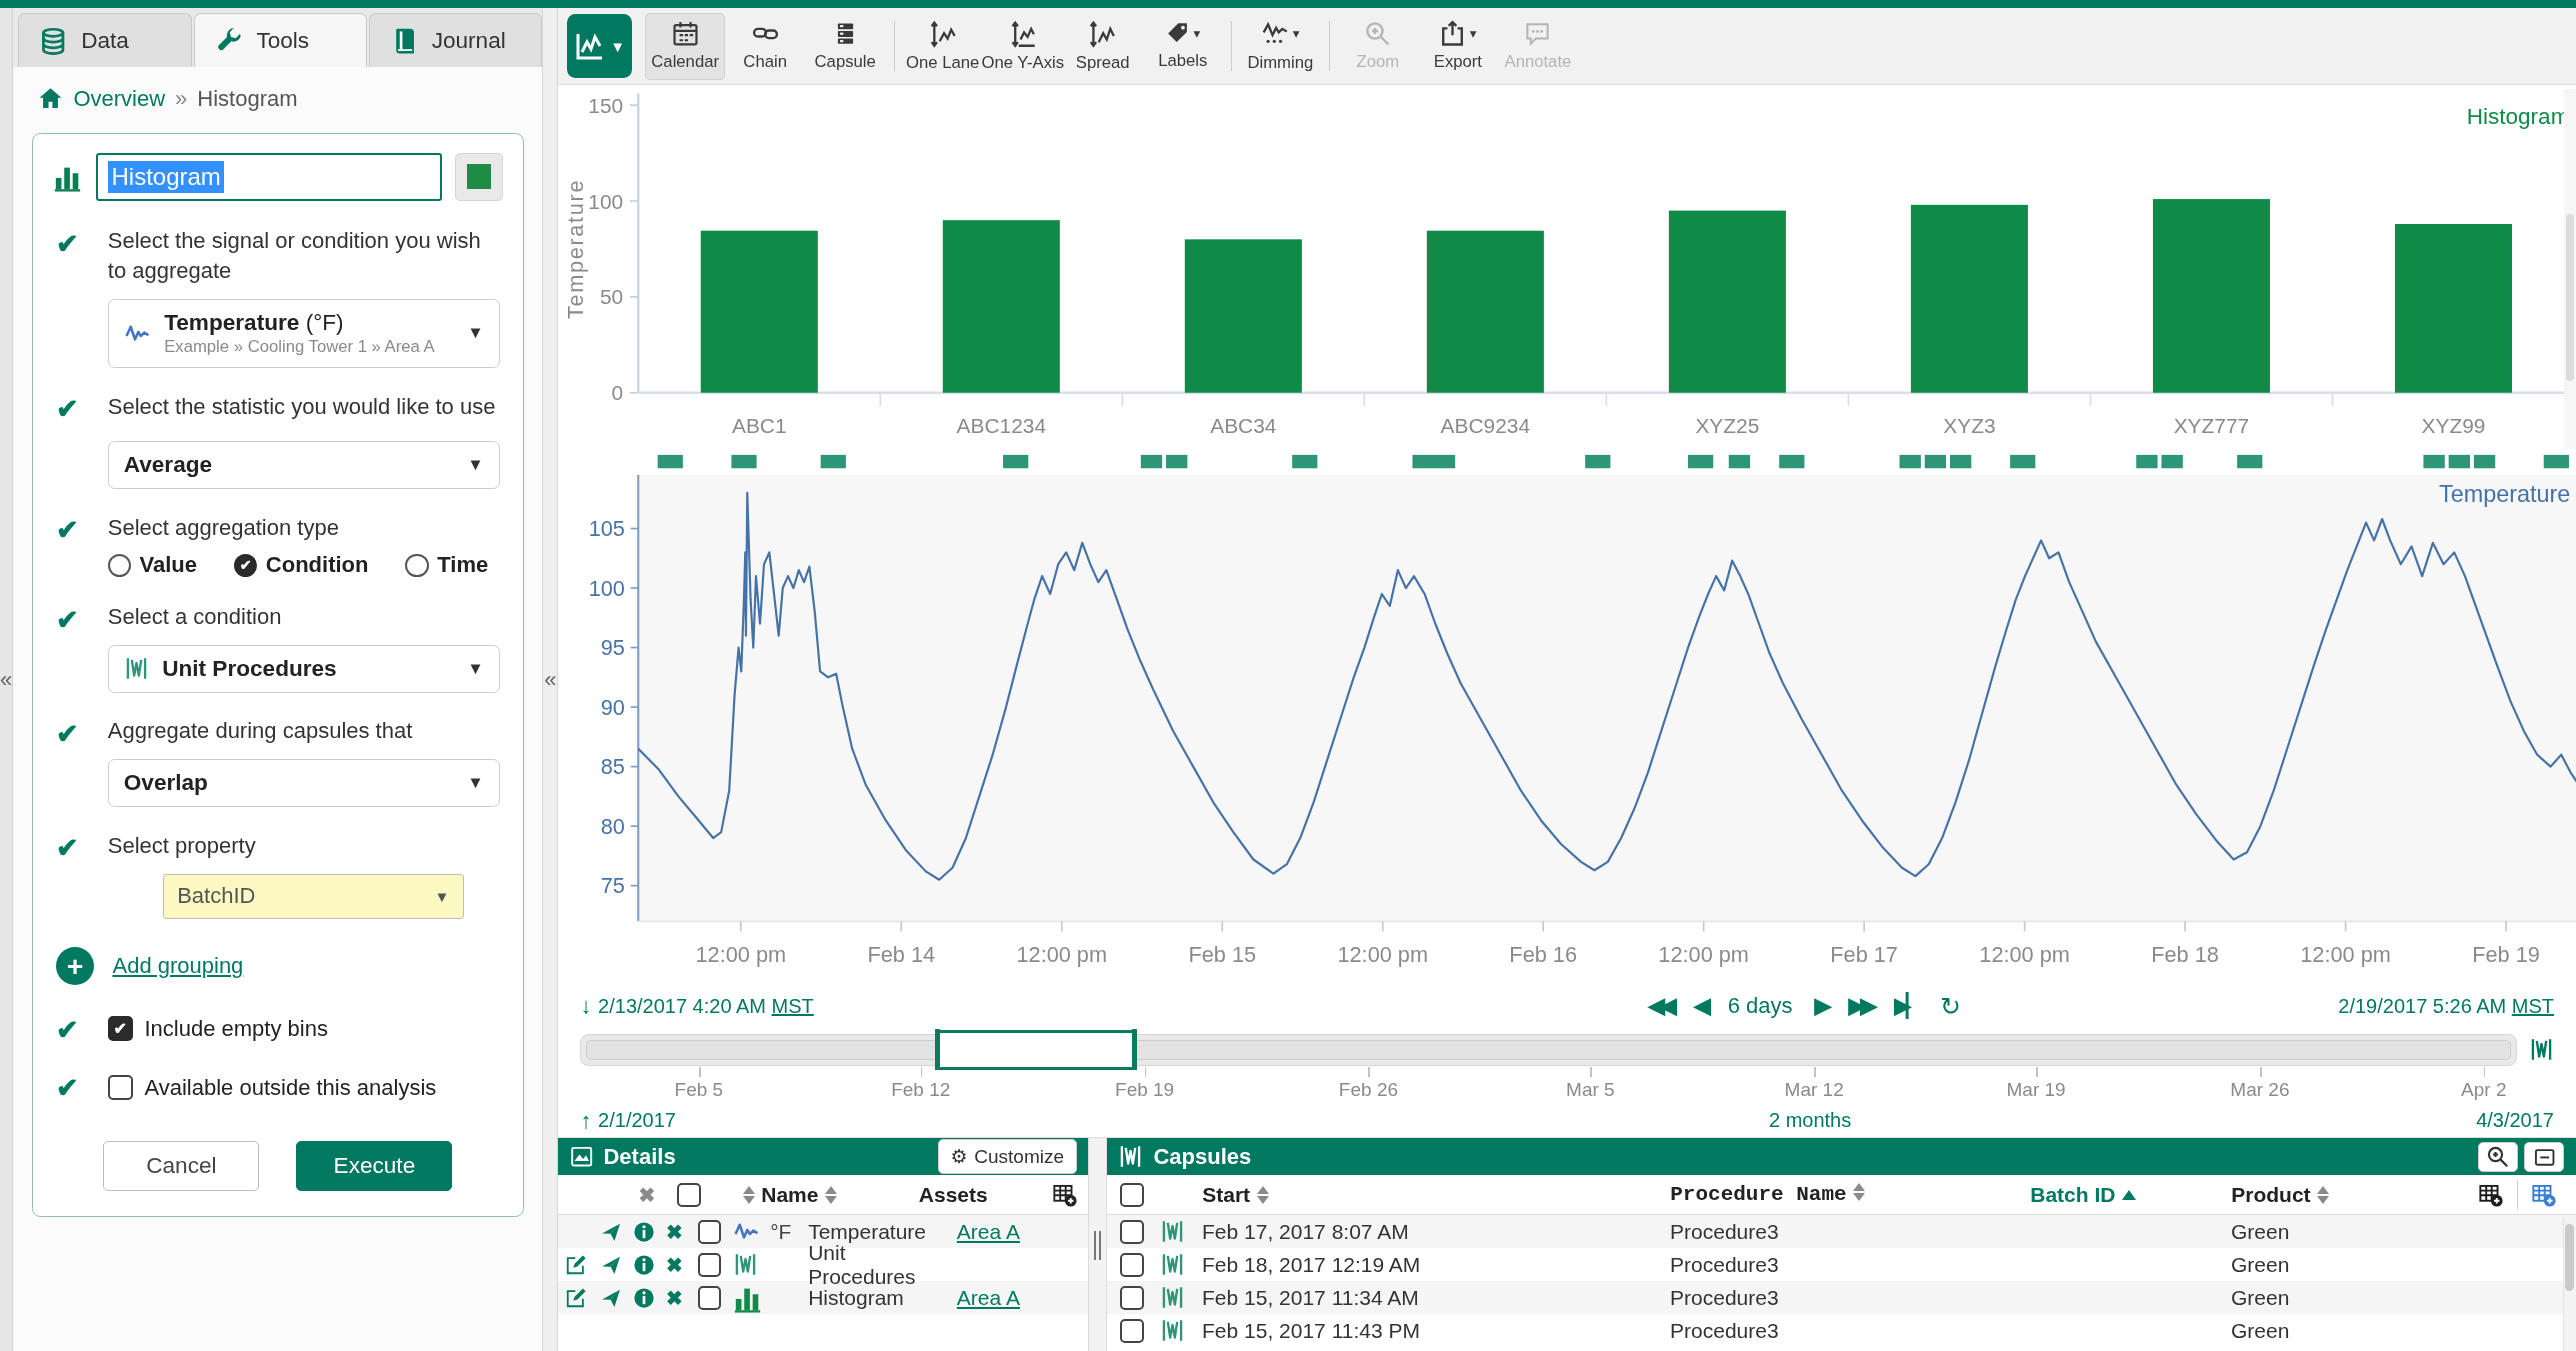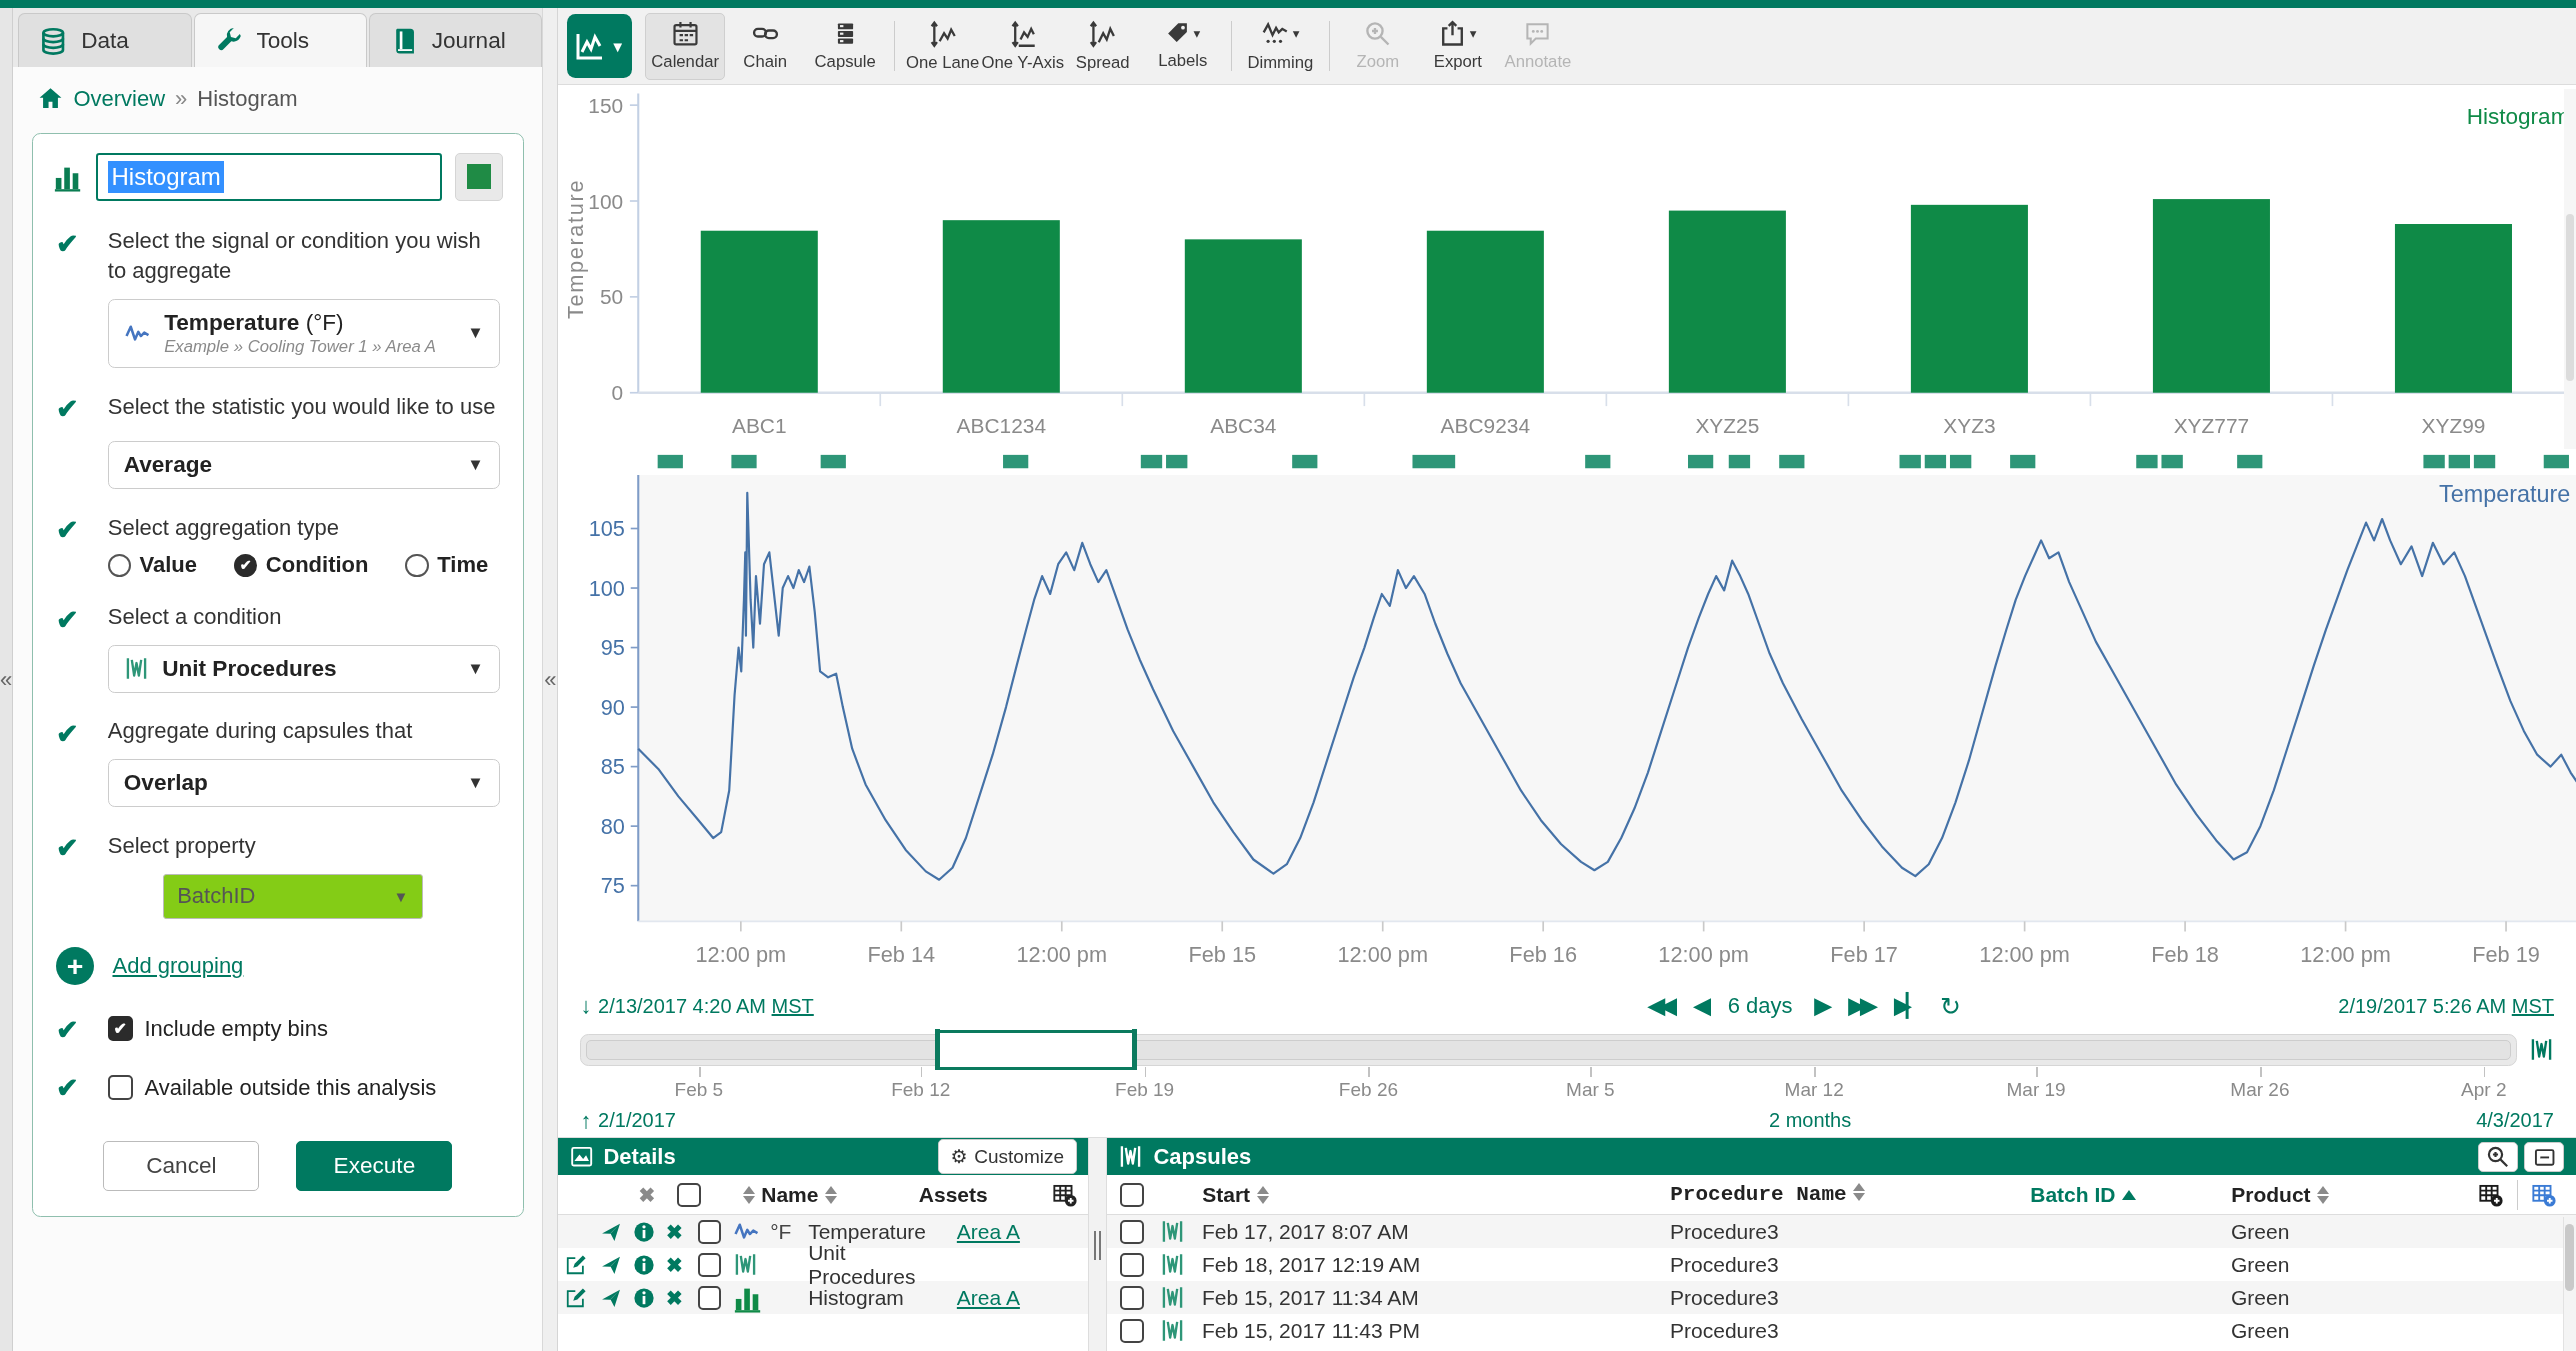--- a/index.html
+++ b/index.html
@@ -42,30 +42,30 @@
   .swatch-btn .sw { width:23.4px; height:25px; background:#1f8b45; }
 
   .step { display:flex; gap:16.7px; margin:23.4px 3.3px 0 3.3px; }
   .step .chk { width:35px; color:#007960; font-size:27px; font-weight:bold; flex:none; padding-top:1.7px; }
   .step .body { flex:1; }
   .step .lbl { font-size:22px; color:#333; line-height:1.35; }
   .ddl { margin-top:13.4px; border:1.7px solid #ccc; border-radius:6.7px; background:#fff; padding:10px 15px;
     display:flex; align-items:center; gap:13.4px; cursor:pointer; min-height:47px; }
   .ddl .main-lbl { font-weight:bold; font-size:22.6px; color:#222; }
   .ddl .unit { font-weight:normal; }
-  .ddl .sub { font-style:italic; color:#8a8a8a; font-size:16.7px; margin-top:1.7px; }
+  .ddl .sub { color:#8a8a8a; font-size:16.7px; margin-top:1.7px; }
   .ddl .caret { margin-left:auto; color:#333; font-size:16.7px; }
   .radio-row { display:flex; gap:37px; margin-top:10px; align-items:center; }
   .radio-opt { display:flex; gap:8.4px; align-items:center; cursor:pointer; }
   .radio { width:23.4px; height:23.4px; border:2.5px solid #555; border-radius:50%; background:#fff; flex:none; }
   .radio.on { background:#2b2b2b; border-color:#2b2b2b; color:#fff; display:flex; align-items:center; justify-content:center;
     font-size:14.2px; font-weight:bold; }
   .radio-opt .rlabel { font-weight:bold; font-size:22px; color:#222; }
-  .prop-select { margin:13.4px 0 0 55px; width:260px; border:1.7px solid #bbb; border-radius:3.3px; padding:8.4px 13.4px;
-    color:#555; font-size:22px; display:flex; align-items:center; cursor:pointer; background:#84cc16; }
+  .prop-select { margin:13.4px 0 0 55px; width:301px; border:1.7px solid #bbb; border-radius:3.3px; padding:8.4px 13.4px;
+    color:#555; font-size:22px; display:flex; align-items:center; cursor:pointer; background:#fef9c3; }
   .prop-select .caret { margin-left:auto; font-size:15px; color:#555; }
   .group-row { display:flex; align-items:center; gap:18.4px; margin:28.4px 3.3px 0 3.3px; cursor:pointer; }
   .plus-circle { width:38px; height:38px; border-radius:50%; background:#007960; color:#fff; display:flex;
     align-items:center; justify-content:center; font-size:28.4px; font-weight:bold; line-height:1; }
   .group-row a { color:#007960; font-size:22px; }
   .cbx-row { display:flex; align-items:center; gap:11.7px; }
   .cb { width:25px; height:25px; border:2.5px solid #444; border-radius:5px; background:#fff; flex:none; }
   .cb.on { background:#2b2b2b; border-color:#2b2b2b; color:#fff; display:flex; align-items:center; justify-content:center;
     font-size:16px; font-weight:bold; }
   .cbx-row .clabel { font-size:22px; color:#222; }

